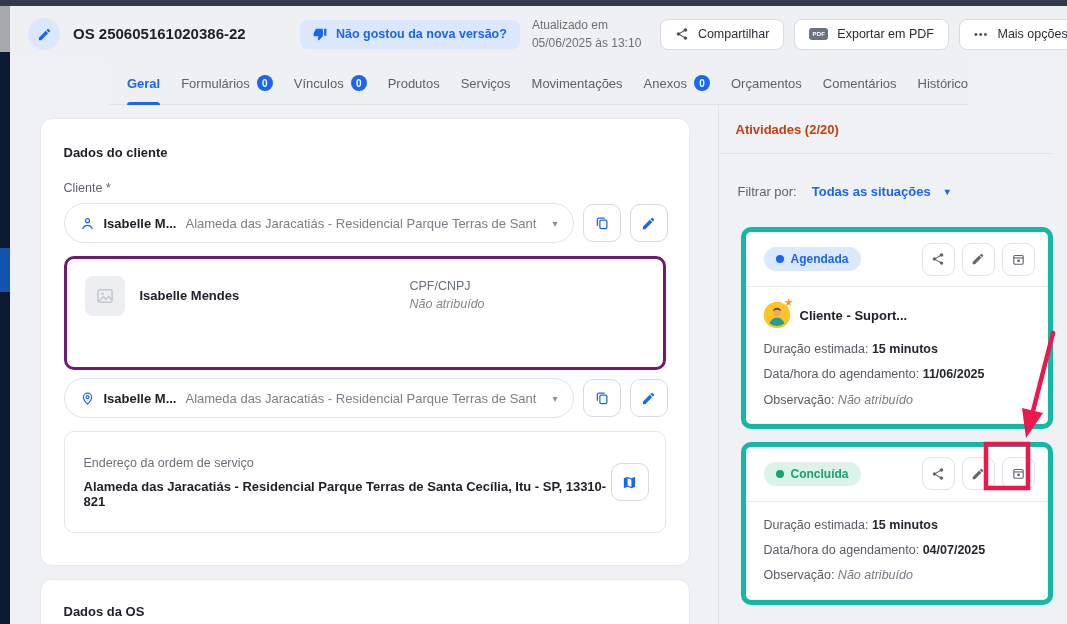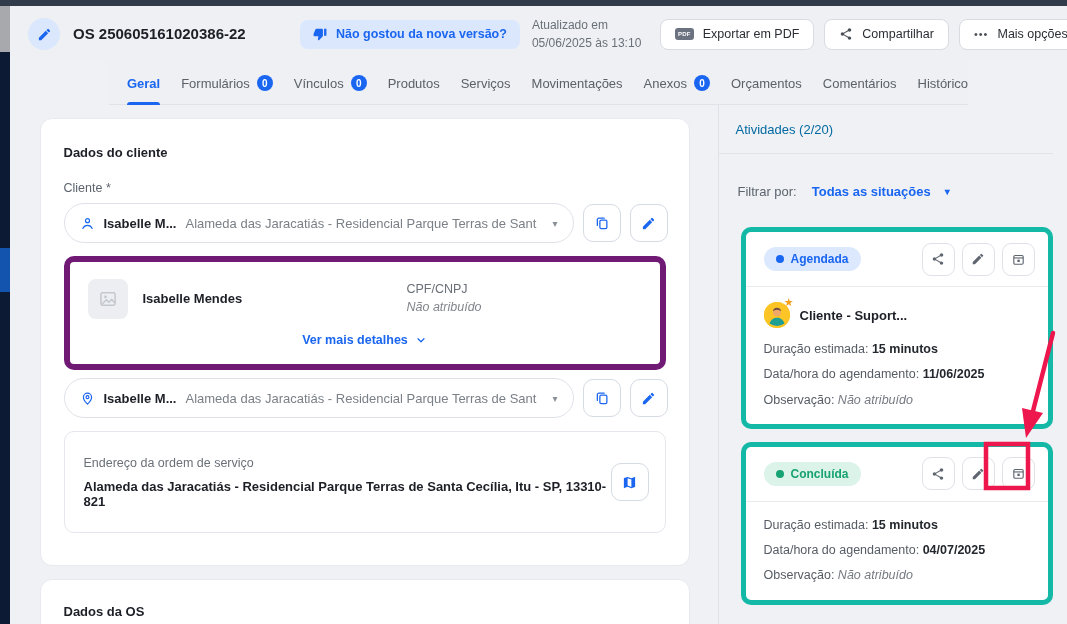--- a/index.html
+++ b/index.html
@@ -46,36 +46,36 @@
   .card-title { font-size:13px; font-weight:bold; color:#1c1f26; }
   .field-label { font-size:12.5px; color:#5d646e; margin-top:21px; }
   .select-row { display:flex; align-items:center; gap:9px; margin-top:8px; }
   .select { width:510px; height:40px; background:#fff; border:1px solid #dfe2e8; border-radius:20px; display:flex; align-items:center; padding:0 15px; gap:9px; cursor:pointer; }
   .select .sicon { color:#1a66f0; display:flex; flex:none; }
   .sel-name { font-size:13px; font-weight:bold; color:#1c1f26; white-space:nowrap; flex:none; }
   .sel-detail { font-size:13px; color:#7a8087; white-space:nowrap; overflow:hidden; flex:1; }
   .sel-caret { color:#8a9098; font-size:10px; margin-left:6px; flex:none; }
   .icon-btn { width:38px; height:38px; background:#fff; border:1px solid #d5dae3; border-radius:10px; color:#1a66f0; display:flex; align-items:center; justify-content:center; cursor:pointer; flex:none; }
 
-  .client-box { margin-top:13px; border:6px solid #701a75; border-radius:10px; height:114px; padding:17px 18px 0 18px; }
+  .client-box { margin-top:13px; border:3px solid #701a75; border-radius:10px; height:114px; padding:17px 18px 0 18px; }
   .client-box-row { display:flex; align-items:flex-start; }
   .avatar-ph { width:40px; height:40px; border-radius:8px; background:#eceef1; display:flex; align-items:center; justify-content:center; color:#c3c7ce; flex:none; }
   .client-name { font-size:13px; font-weight:bold; color:#1c1f26; margin:12px 0 0 15px; flex:1; }
   .cpf-block { width:235px; padding-top:3px; }
   .cpf-label { font-size:12.5px; color:#6a7078; }
   .cpf-value { font-size:12.5px; color:#80858c; font-style:italic; margin-top:4px; }
   .more-details { display:flex; align-items:center; justify-content:center; gap:7px; margin-top:14px; color:#1a66f0; font-size:12.5px; font-weight:bold; cursor:pointer; }
 
   .addr-box { margin-top:13px; border:1px solid #e5e7ec; border-radius:10px; height:102px; padding:0 16px 0 19px; display:flex; align-items:center; }
   .addr-text { flex:1; }
   .addr-label { font-size:12.5px; color:#6a7078; }
   .addr-value { font-size:13px; font-weight:bold; color:#1c1f26; margin-top:9px; }
 
   
-  .panel-title { margin:17px 0 0 17px; font-size:13px; font-weight:normal; color:#0369a1; }
+  .panel-title { margin:17px 0 0 17px; font-size:13px; font-weight:bold; color:#c2410c; }
   .panel-divider { margin-top:16px; height:1px; background:#e2e4e9; }
   .filter-row { margin:30px 0 0 19px; display:flex; align-items:center; gap:15px; font-size:13px; }
   .filter-label { color:#5d646e; }
   .filter-value { color:#1a66f0; font-weight:bold; display:flex; align-items:center; gap:8px; cursor:pointer; }
   .filter-value .sel-caret { color:#1a66f0; }
 
   .act-card { margin:28px 0 0 22px; width:312px; background:#fff; border:5px solid #14b8a6; border-radius:10px; }
   .act-card + .act-card { margin-top:13px; }
   .act-header { height:54px; display:flex; align-items:center; padding:0 13px 0 18px; }
   .status-badge { height:24px; border-radius:12px; padding:0 12px; font-size:12px; font-weight:bold; display:flex; align-items:center; gap:7px; }
@@ -119,30 +119,30 @@
       <span style="display:flex">
         <svg width="14" height="14" viewBox="0 0 24 24" fill="currentColor">
             <path d="M15 3H6c-.83 0-1.54.5-1.84 1.22l-3.02 7.05c-.09.23-.14.47-.14.73v2c0 1.1.9 2 2 2h6.31l-.95 4.57-.03.32c0 .41.17.79.44 1.06L9.83 23l6.59-6.59c.36-.36.58-.86.58-1.41V5c0-1.1-.9-2-2-2zm4 0v12h4V3h-4z"></path>
           </svg>
       </span>
       <span>Não gostou da nova versão?</span>
     </button>
     <div class="updated">Atualizado em 05/06/2025 às 13:10</div>
     <div class="hspacer"></div>
     <button class="hbtn">
-      <span class="pdf-chip">PDF</span>
-      <span>Exportar em PDF</span>
-    </button>
-    <button class="hbtn">
       <span class="bicon">
         <svg width="14" height="14" viewBox="0 0 24 24" fill="currentColor">
             <path d="M18 16.08c-.76 0-1.44.3-1.96.77L8.91 12.7c.05-.23.09-.46.09-.7s-.04-.47-.09-.7l7.05-4.11c.54.5 1.25.81 2.04.81 1.66 0 3-1.34 3-3s-1.34-3-3-3-3 1.34-3 3c0 .24.04.47.09.7L8.04 9.81C7.5 9.31 6.79 9 6 9c-1.66 0-3 1.34-3 3s1.34 3 3 3c.79 0 1.5-.31 2.04-.81l7.12 4.16c-.05.21-.08.43-.08.65 0 1.61 1.31 2.92 2.92 2.92 1.61 0 2.92-1.31 2.92-2.92s-1.31-2.92-2.92-2.92z"></path>
           </svg>
       </span>
       <span>Compartilhar</span>
+    </button>
+    <button class="hbtn">
+      <span class="pdf-chip">PDF</span>
+      <span>Exportar em PDF</span>
     </button>
     <button class="hbtn">
       <span class="more-glyph">•••</span>
       <span>Mais opções</span>
     </button>
 
   </div>
 
   <div class="tabbar">
     <div class="tab active">
@@ -227,28 +227,20 @@
                     <path d="M5 18l5-5 3 3 3.5-3.5 3 3.5" stroke-linecap="round"></path>
                   </svg>
               </span>
             </div>
             <div class="client-name">Isabelle Mendes</div>
             <div class="cpf-block">
               <div class="cpf-label">CPF/CNPJ</div>
               <div class="cpf-value">Não atribuído</div>
             </div>
           </div>
-          <div class="more-details">
-            <span>Ver mais detalhes</span>
-            <span style="display:flex">
-              <svg width="12" height="12" viewBox="0 0 24 24" fill="none" stroke="currentColor" stroke-width="2.4" stroke-linecap="round" stroke-linejoin="round">
-                  <path d="M6 9.5l6 6 6-6"></path>
-                </svg>
-            </span>
-          </div>
         </div>
 
         <div class="select-row">
           <div class="select">
             <span class="sicon">
               <svg width="15" height="15" viewBox="0 0 24 24" fill="none" stroke="currentColor" stroke-width="1.9" stroke-linejoin="round">
                   <path d="M12 21s-6.5-6.2-6.5-11A6.5 6.5 0 0 1 18.5 10c0 4.8-6.5 11-6.5 11z"></path>
                   <circle cx="12" cy="9.8" r="2.3"></circle>
                 </svg>
             </span>

